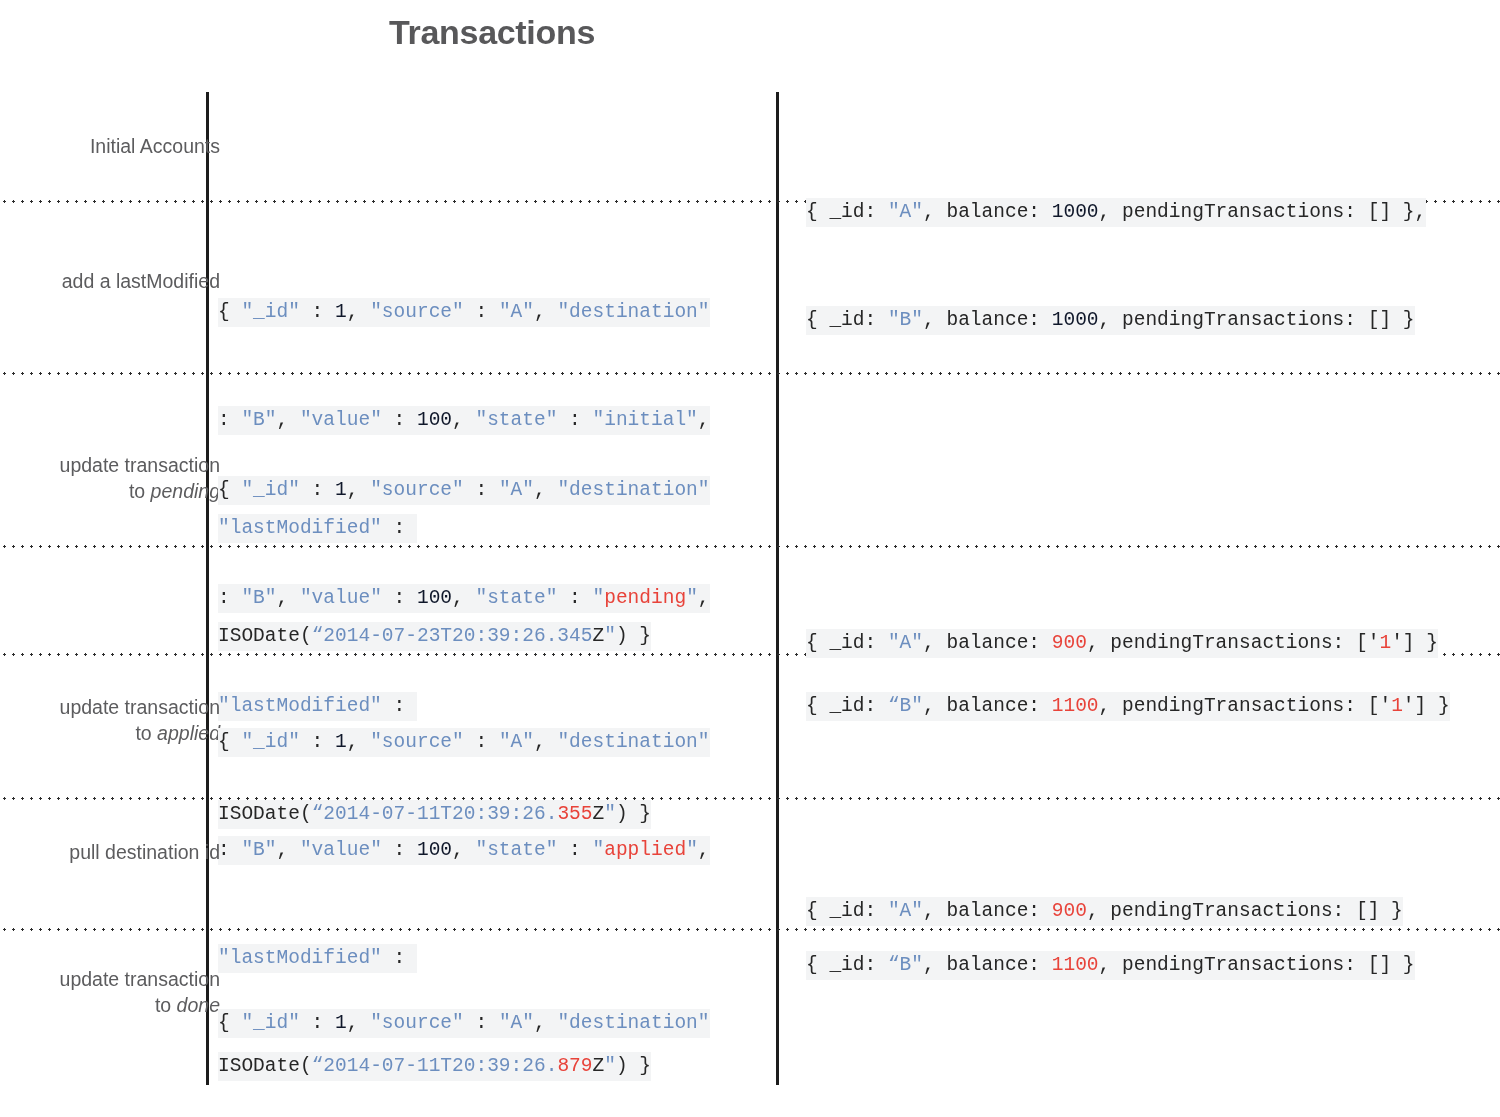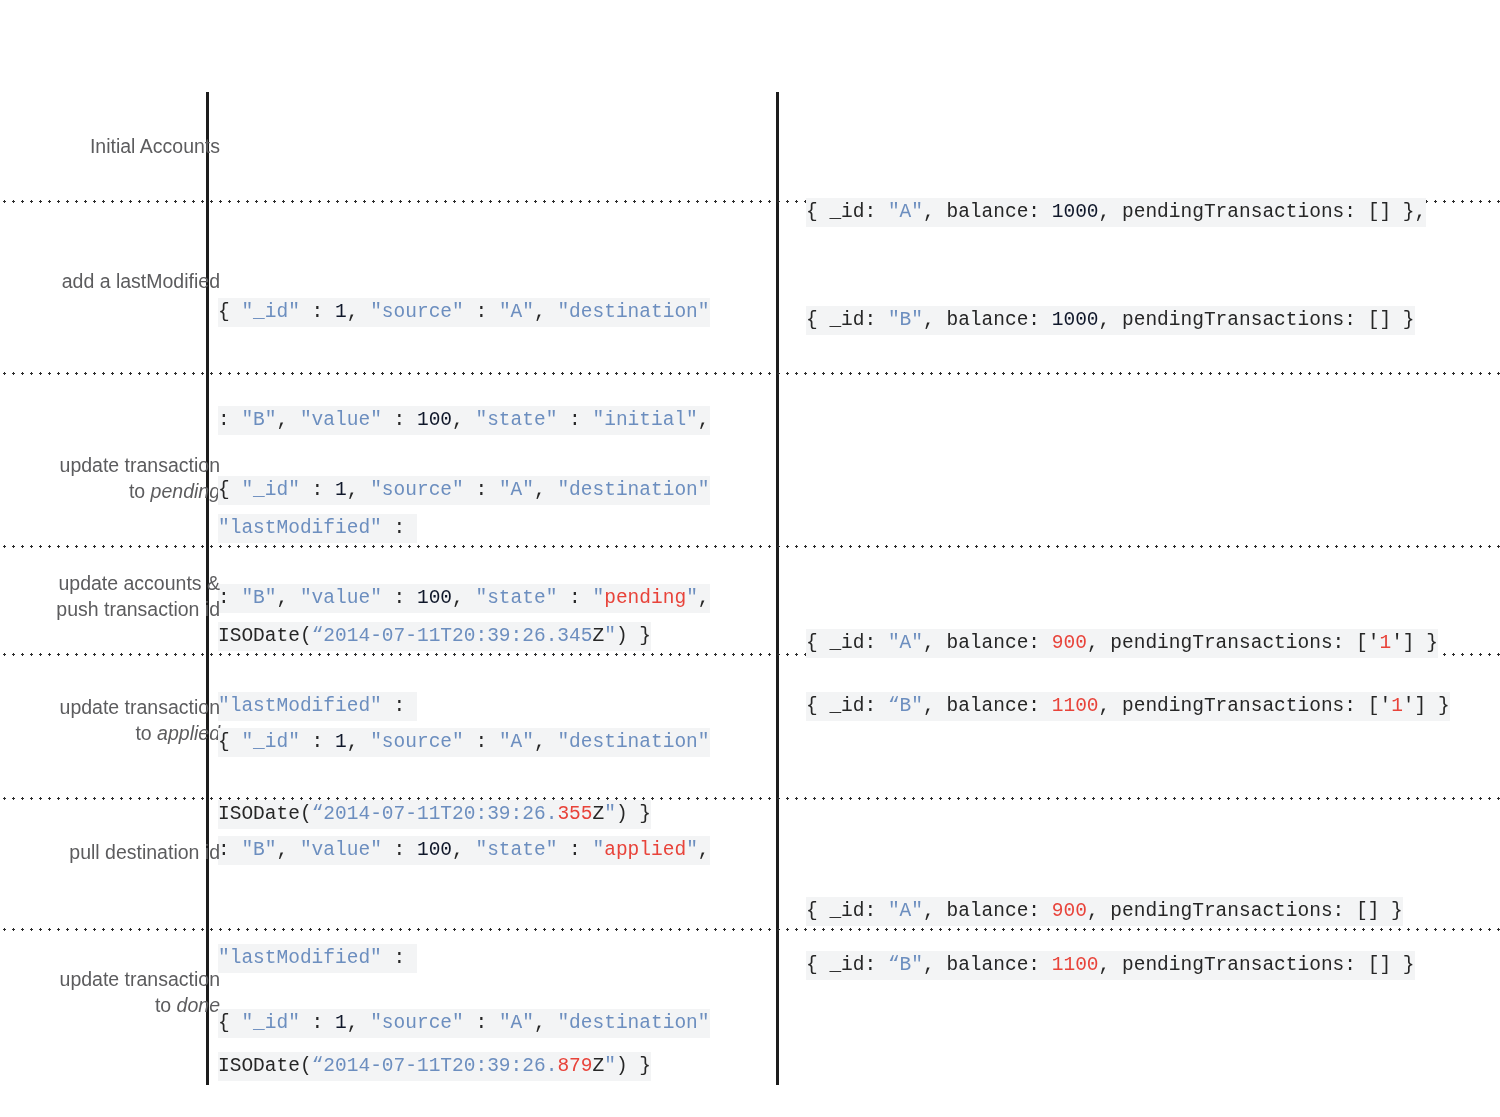--- a/index.html
+++ b/index.html
@@ -96,20 +96,21 @@
   .pl  { color: #262626; }   
 
   .tx-code { left: 218px; }
   .ac-code { left: 806px; }
 </style>
 </head>
 <body>
 
 <div id="board">
 
+  <div class="col-title" id="title-transactions">Transactions</div>
 
   <div class="vrule" id="vrule-1"></div>
   <div class="vrule" id="vrule-2"></div>
 
   <div class="hrule" style="top:200px"></div>
   <div class="hrule" style="top:372px"></div>
   <div class="hrule" style="top:545px"></div>
   <div class="hrule" style="top:653px"></div>
   <div class="hrule" style="top:797px"></div>
   <div class="hrule" style="top:928px"></div>
@@ -120,33 +121,32 @@
     <span class="ln"><span class="hl">{ _id: <span class="k">"A"</span>, balance: <span class="num">1000</span>, pendingTransactions: [] },</span></span>
     <span class="ln"><span class="hl">{ _id: <span class="k">"B"</span>, balance: <span class="num">1000</span>, pendingTransactions: [] }</span></span>
   </div>
 
   <div class="row-label" style="top:268px">add a lastModified</div>
 
   <div class="code tx-code" style="top:222px">
     <span class="ln"><span class="hl">{ <span class="k">"_id"</span> : <span class="num">1</span>, <span class="k">"source"</span> : <span class="k">"A"</span>, <span class="k">"destination"</span></span></span>
     <span class="ln"><span class="hl">: <span class="k">"B"</span>, <span class="k">"value"</span> : <span class="num">100</span>, <span class="k">"state"</span> : <span class="k">"initial"</span>,</span></span>
     <span class="ln"><span class="hl"><span class="k">"lastModified"</span> : </span></span>
-    <span class="ln"><span class="hl">ISODate(<span class="dt">“2014-07-11T20:39:26.345</span><span class="pl">Z</span><span class="k">"</span>) }</span></span>
+    <span class="ln"><span class="hl">ISODate(<span class="dt">“2014-07-23T20:39:26.345</span><span class="pl">Z</span><span class="k">"</span>) }</span></span>
   </div>
 
   <div class="row-label" style="top:452px"><span>update transaction</span><br><span><span>to </span><i>pending</i></span></div>
 
   <div class="code tx-code" style="top:400px">
     <span class="ln"><span class="hl">{ <span class="k">"_id"</span> : <span class="num">1</span>, <span class="k">"source"</span> : <span class="k">"A"</span>, <span class="k">"destination"</span></span></span>
     <span class="ln"><span class="hl">: <span class="k">"B"</span>, <span class="k">"value"</span> : <span class="num">100</span>, <span class="k">"state"</span> : <span class="k">"</span><span class="red">pending</span><span class="k">"</span>,</span></span>
     <span class="ln"><span class="hl"><span class="k">"lastModified"</span> : </span></span>
     <span class="ln"><span class="hl">ISODate(<span class="dt">“2014-07-11T20:39:26.</span><span class="red">355</span><span class="pl">Z</span><span class="k">"</span>) }</span></span>
   </div>
 
-  <div class="row-label" style="top:570px"><span>update accounts &amp;</span><br><span>push transaction id</span></div>
 
   <div class="code ac-code" style="top:553px">
     <span class="ln"><span class="hl">{ _id: <span class="k">"A"</span>, balance: <span class="red">900</span>, pendingTransactions: [<span class="pl">'</span><span class="red">1</span><span class="pl">'</span>] }</span></span>
   </div>
   <div class="code ac-code" style="top:616px">
     <span class="ln"><span class="hl">{ _id: <span class="k">“B"</span>, balance: <span class="red">1100</span>, pendingTransactions: [<span class="pl">'</span><span class="red">1</span><span class="pl">'</span>] }</span></span>
   </div>
 
   <div class="row-label" style="top:694px"><span>update transaction</span><br><span><span>to </span><i>applied</i></span></div>
 

